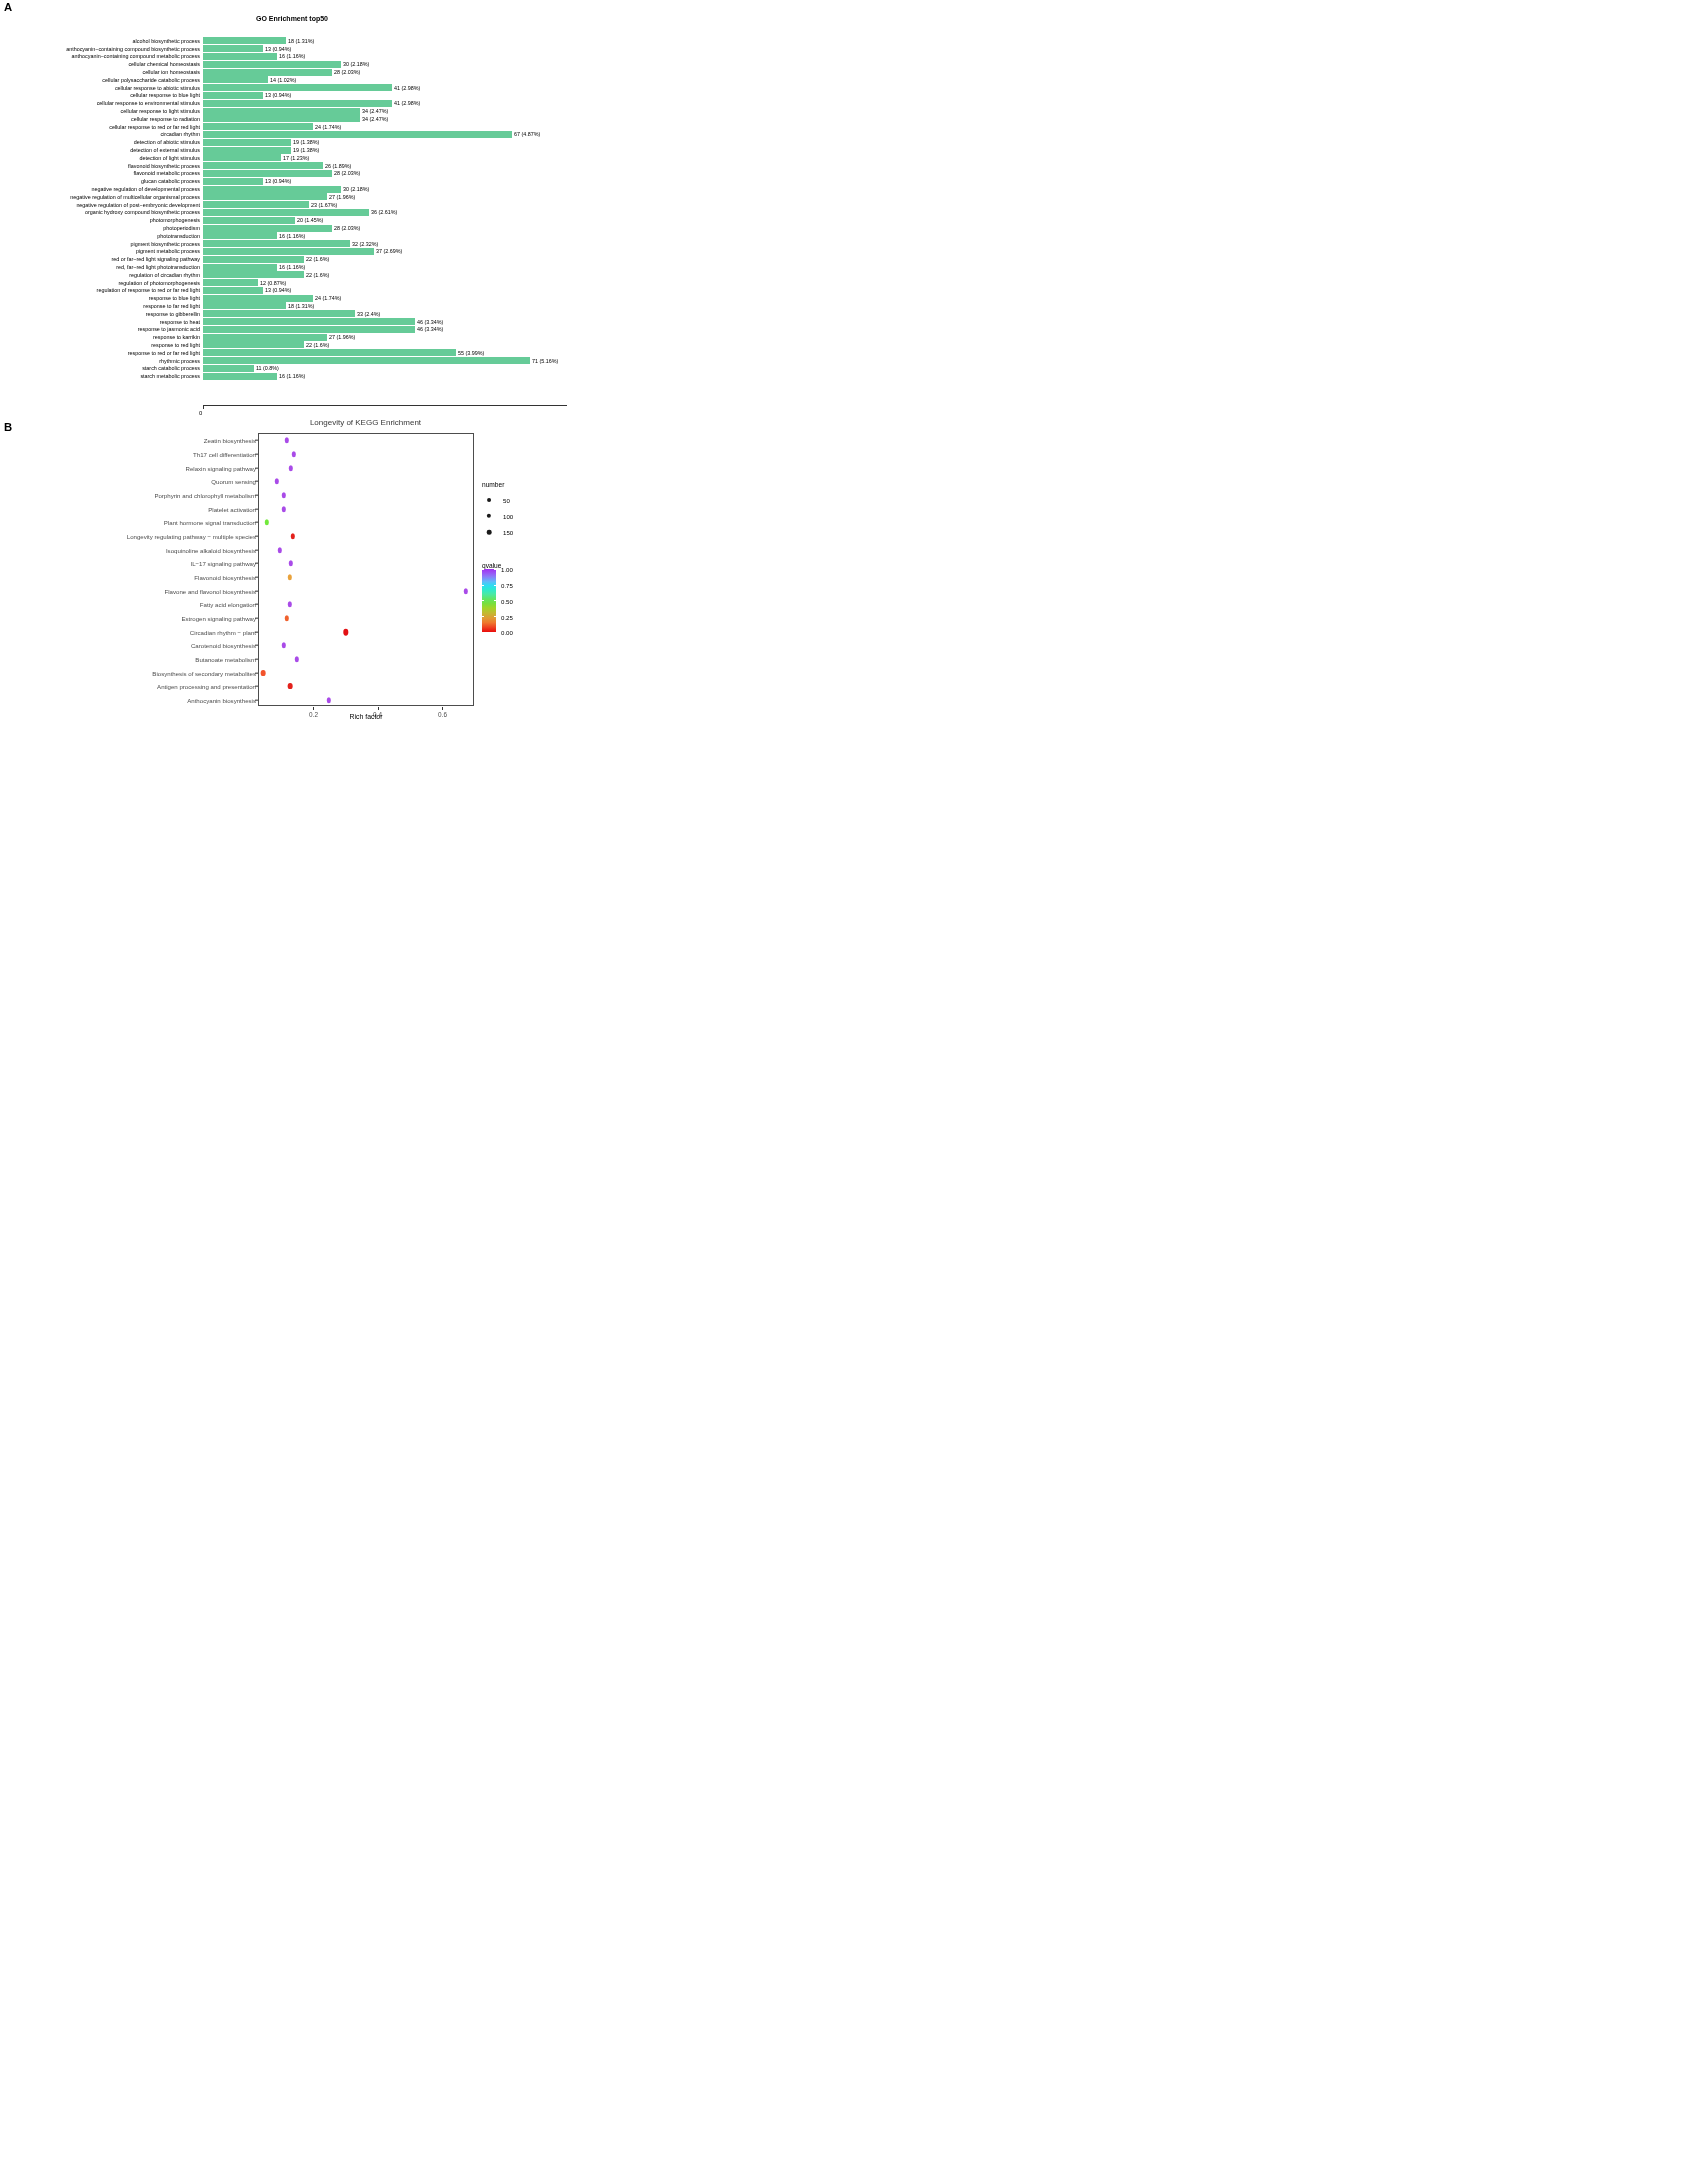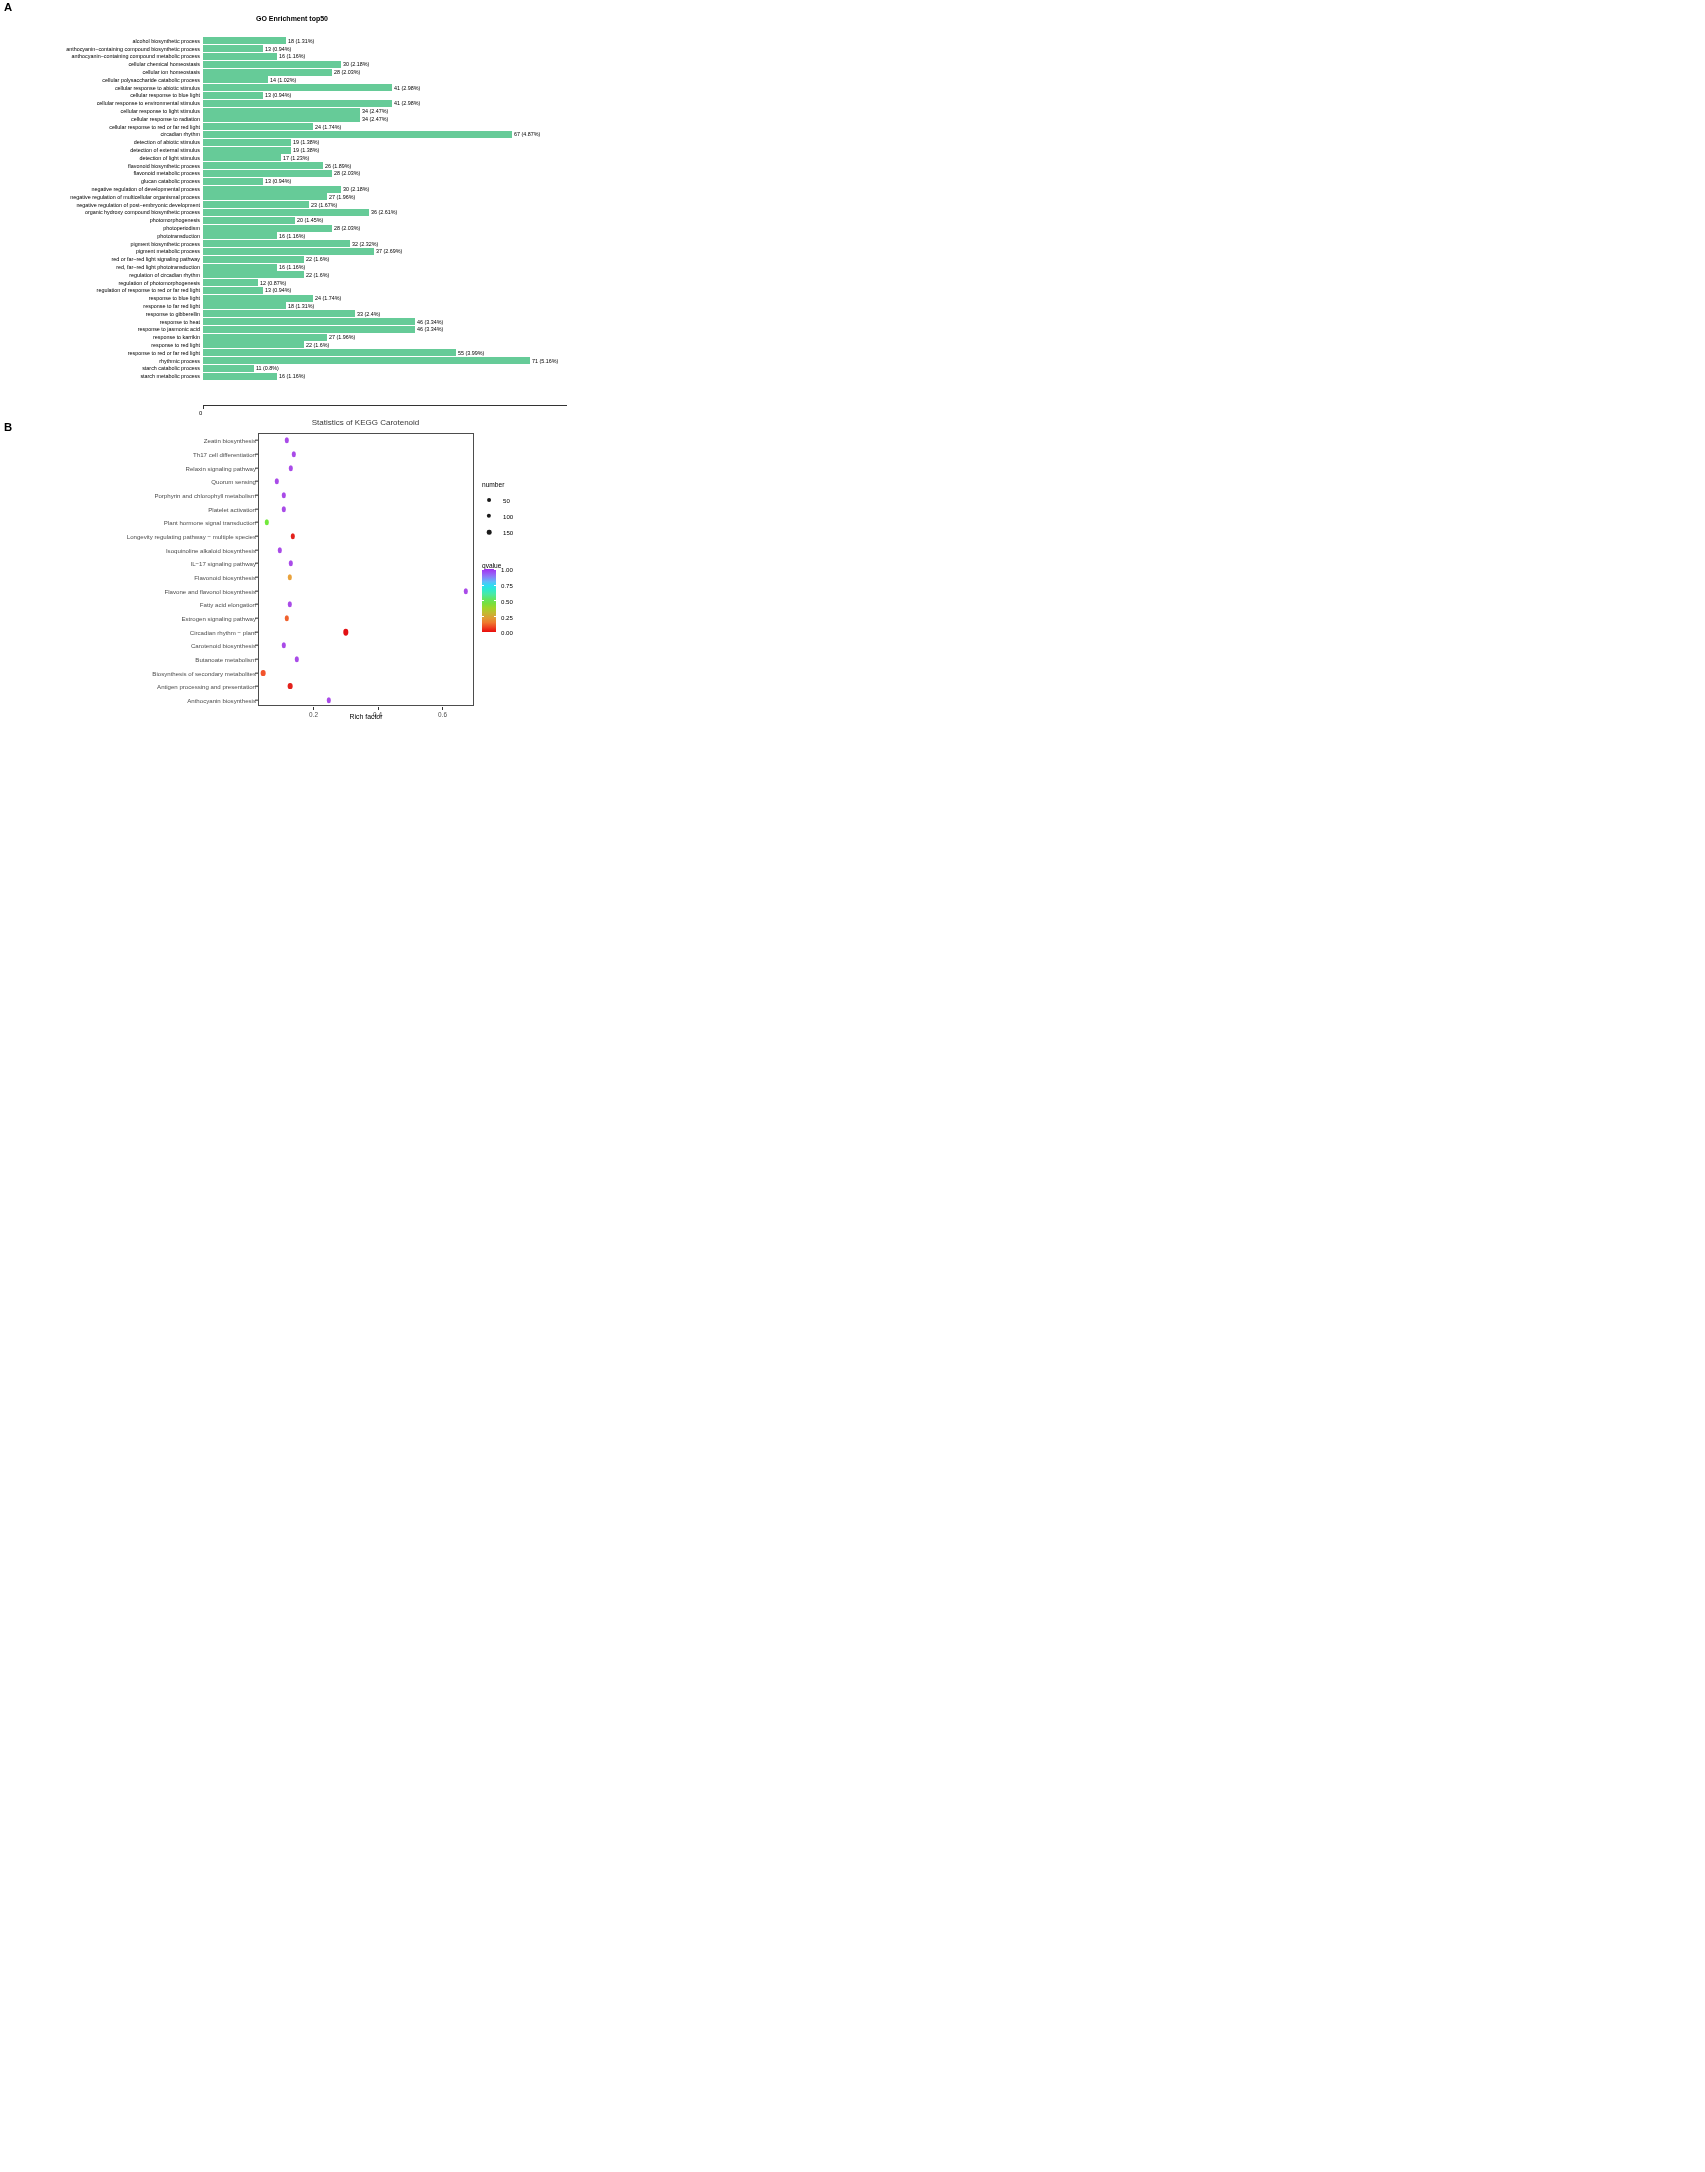--- a/index.html
+++ b/index.html
@@ -284,21 +284,21 @@
         <div class="pa-val">16 (1.16%)</div>
       </div>
     </div>
 
   <div class="pa-axis-line"></div>
   <div class="pa-axis-tick"></div>
   <div class="pa-zero">0</div>
   <div class="pa-xlabel">Percent (%)</div>
 
   <div class="pb-panel-letter">B</div>
-  <div class="pb-title">Statistics of KEGG Carotenoid</div>
+  <div class="pb-title">Longevity of KEGG Enrichment</div>
 
   <div class="pb-plot"></div>
   <div id="pb-ylabels">
       <div class="pb-ylabel" style="left: 69px; width: 187px; top: 440px;">Zeatin biosynthesis</div>
       <div class="pb-ytick" style="left: 255px; top: 440px;"></div>
       <div class="pb-ylabel" style="left: 69px; width: 187px; top: 454px;">Th17 cell differentiation</div>
       <div class="pb-ytick" style="left: 255px; top: 454px;"></div>
       <div class="pb-ylabel" style="left: 69px; width: 187px; top: 468px;">Relaxin signaling pathway</div>
       <div class="pb-ytick" style="left: 255px; top: 468px;"></div>
       <div class="pb-ylabel" style="left: 69px; width: 187px; top: 481px;">Quorum sensing</div>

